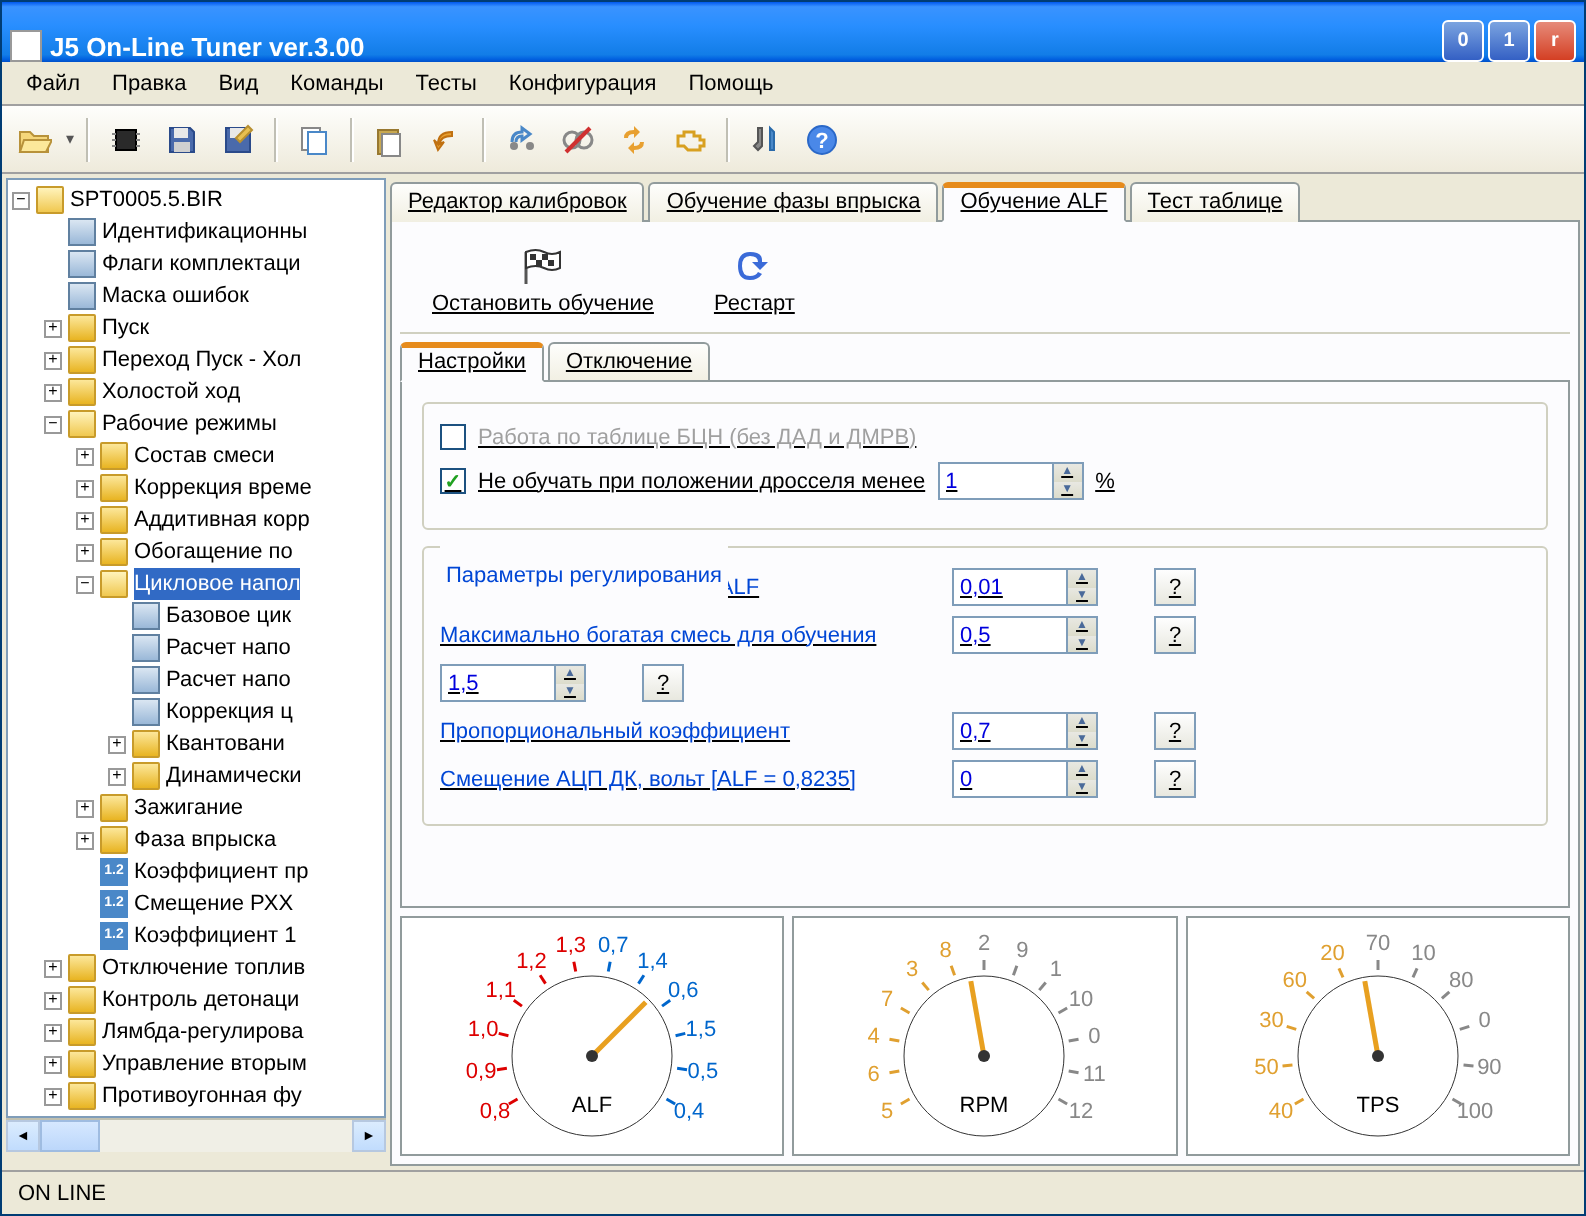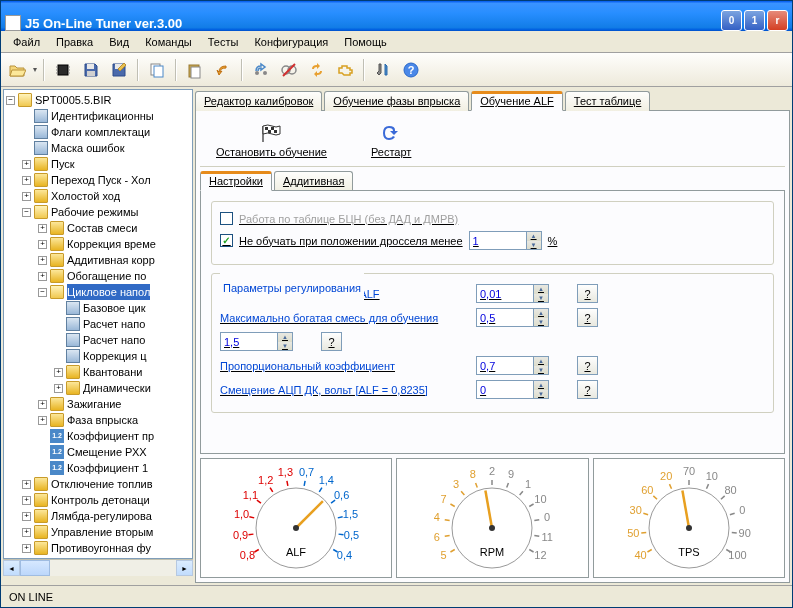--- a/index.html
+++ b/index.html
@@ -26,21 +26,21 @@
 .folderopen { background: linear-gradient(to bottom, #fff3bb, #f0c850); border: 1px solid #c89b2a; border-radius: 1px; }
 .leaf { background: linear-gradient(to bottom, #dae6f2, #9ab8d8); border: 1px solid #6080a0; }
 .tag12 { background: #4a88c8; color: white; font-size: 7px; font-weight: bold; display: inline-flex; align-items: center; justify-content: center; }
 .tlabel { cursor: default; }
 .tlabel.sel { background: #316ac5; color: white; }
 .main { flex: 1; display: flex; flex-direction: column; text-decoration: underline; }
 .tabs { display: flex; padding-top: 2px; position: relative; }
 .tab { padding: 3px 8px; border: 1px solid #919b9c; border-bottom: none; background: linear-gradient(to bottom, #fefefc, #f1efe2); border-top-left-radius: 3px; border-top-right-radius: 3px; margin-right: 2px; cursor: pointer; }
 .tab.active { background: #fcfcfe; border-top: 3px solid #e68b1c; padding-top: 1px; border-bottom: 1px solid #fcfcfe; position: relative; z-index: 2; }
 .tabpanel { flex: 1; border: 1px solid #919b9c; background: #fcfcfe; margin-top: -1px; display: flex; flex-direction: column; padding: 4px; overflow: hidden; }
-.bigtoolbar { height: 52px; display: flex; gap: 32px; padding: 2px 10px; border-bottom: 1px solid #d0d0c0; }
+.bigtoolbar { height: 52px; display: flex; gap: 18px; padding: 2px 10px; border-bottom: 1px solid #d0d0c0; }
 .bbtn { display: flex; flex-direction: column; align-items: center; justify-content: center; gap: 2px; cursor: pointer; padding: 2px 6px; }
 .subtabs { display: flex; margin-top: 4px; }
 .subpanel { flex: 1; border: 1px solid #919b9c; background: #fcfcfe; margin-top: -1px; padding: 10px; overflow: auto; }
 .group { border: 1px solid #d0d0c0; border-radius: 3px; padding: 10px 8px 8px; margin-bottom: 8px; position: relative; }
 .group-legend { position: absolute; top: -8px; left: 8px; background: #fcfcfe; padding: 16px 3px; color: #0046d5; }
 .checkline { display: flex; align-items: center; gap: 6px; margin-bottom: 6px; }
 .chk { width: 13px; height: 13px; border: 1px solid #1c5180; background: white; display: inline-flex; align-items: center; justify-content: center; }
 .chk.checked::after { content: "✓"; color: #21a121; font-size: 10px; font-weight: bold; }
 .disabled { color: #a0a0a0; }
 .spin { display: inline-flex; border: 1px solid #7f9db9; background: white; height: 19px; }
@@ -384,21 +384,21 @@
           <div class="bbtn">
             <svg width="22" height="20">
                 <path d="M15 6 Q15 2 9 2 Q3 2 3 9 Q3 16 9 16 Q13 16 15 13 L13 12 Q12 14 9 14 Q5 14 5 9 Q5 4 9 4 Q13 4 13 7 L10 7 L14 11 L18 7 L15 7 Z" fill="#3a6ad8"></path>
               </svg>
             <span>Рестарт</span>
           </div>
         </div>
 
         <div class="subtabs" id="subtabs">
             <div class="tab active">Настройки</div>
-            <div class="tab">Аддитивная</div>
+            <div class="tab">Отключение</div>
           </div>
         <div class="subpanel">
           <div class="group">
             <div class="checkline">
               <span class="chk"></span>
               <span class="disabled">Работа по таблице БЦН (без ДАД и ДМРВ)</span>
             </div>
             <div class="checkline">
               <span class="chk checked"></span>
               <span>Не обучать при положении дросселя менее</span>

